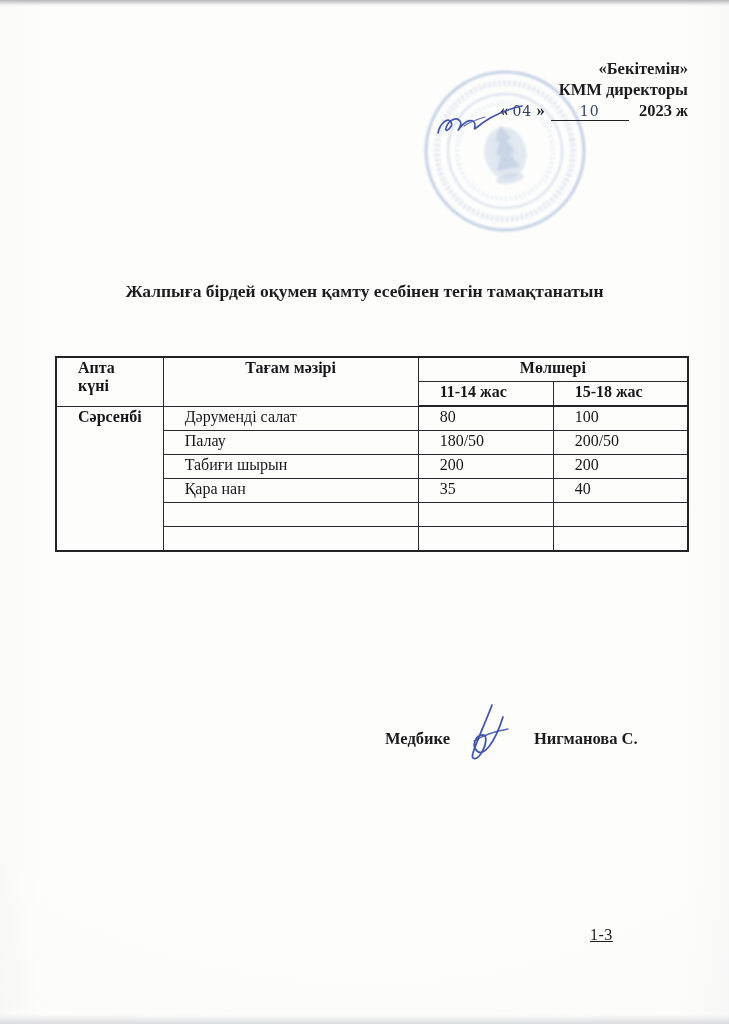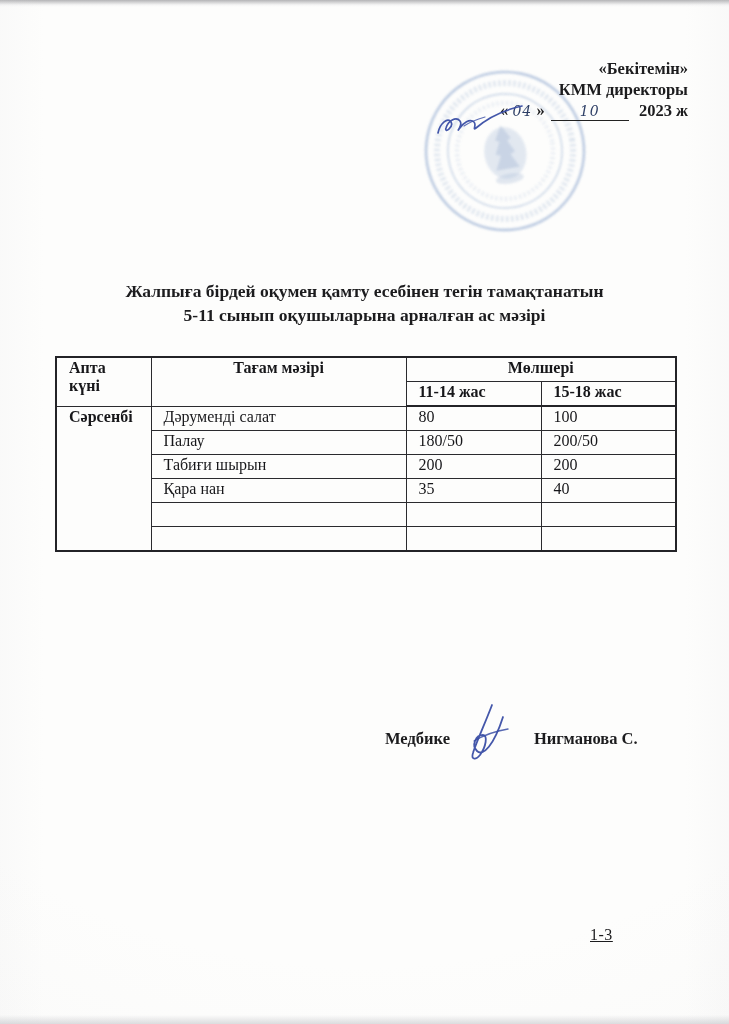--- a/index.html
+++ b/index.html
@@ -23,21 +23,21 @@
       linear-gradient(90deg, rgba(220,220,224,.10), rgba(255,255,255,0) 6%, rgba(255,255,255,0) 94%, rgba(220,220,224,.12));}
 
   
   .approval{
     position:absolute;top:58px;right:41px;
     text-align:right;font-weight:bold;font-size:16.5px;line-height:21px;
     white-space:nowrap;z-index:3;
   }
   .approval .dashes{letter-spacing:1px;font-weight:bold;}
   .hand{
-    font-family:"DejaVu Serif",serif;font-style:italic;font-weight:normal;
+    font-family:"DejaVu Serif",serif;font-weight:normal;
     color:#2e3f66;font-size:14px;letter-spacing:1px;
   }
   .month-underline{
     display:inline-block;min-width:78px;text-align:center;
     border-bottom:1.6px solid #222;margin:0 6px 0 2px;line-height:17px;
   }
 
   
   .stamp{position:absolute;left:421px;top:67px;width:168px;height:168px;z-index:2;
     transform:rotate(-10deg);opacity:.85;}
@@ -58,21 +58,21 @@
     position:absolute;left:55px;top:356px;
     border-collapse:collapse;table-layout:fixed;
     font-size:16px;color:#17171a;
   }
   table.menu col.c1{width:95px}
   table.menu col.c2{width:255px}
   table.menu col.c3{width:135px}
   table.menu col.c4{width:135px}
   table.menu th,table.menu td{
     border:1.4px solid #2a2a2e;
-    padding:1px 12px;vertical-align:top;overflow:hidden;
+    padding:1px 21px;vertical-align:top;overflow:hidden;
     height:21px;
   }
   table.menu{border:2.5px solid #232327;}
   table.menu thead th{font-weight:bold;}
   th.h-day,th.h-dish{vertical-align:top;padding-top:3px;}
   th.h-dish,th.h-amount{text-align:center;}
   th.h-day{text-align:left;padding-left:8px;}
   th.h-age{text-align:left;font-weight:bold;height:26px;padding-top:3px;}
   thead tr.sub th{border-bottom:2.2px solid #232327;}
   td.day-cell{font-weight:bold;padding-top:2px;}
@@ -128,21 +128,20 @@
 
   <svg class="sig-director" viewBox="0 0 100 44">
     <path d="M8 30 C10 20 18 14 21 19 C24 24 14 31 16 25 C18 18 26 13 30 18
              C33 22 26 30 29 26 C33 20 40 15 44 19 C47 22 42 28 46 25
              C54 18 70 8 92 3" fill="none" stroke="#3a4ea5" stroke-width="1.7" stroke-linecap="round" opacity="0.95"></path>
     <path d="M34 23 C40 19 48 16 55 14" fill="none" stroke="#3a4ea5" stroke-width="1.2" stroke-linecap="round" opacity="0.8"></path>
   </svg>
 
   <div class="doc-title">
     <div>Жалпыға бірдей оқумен қамту есебінен тегін тамақтанатын</div>
-    <div>5-11 сынып оқушыларына арналған ас мәзірі</div>
   </div>
 
   <table class="menu">
     <colgroup>
         <col class="c1">
         <col class="c2">
         <col class="c3">
         <col class="c4">
       </colgroup>
     <thead>

